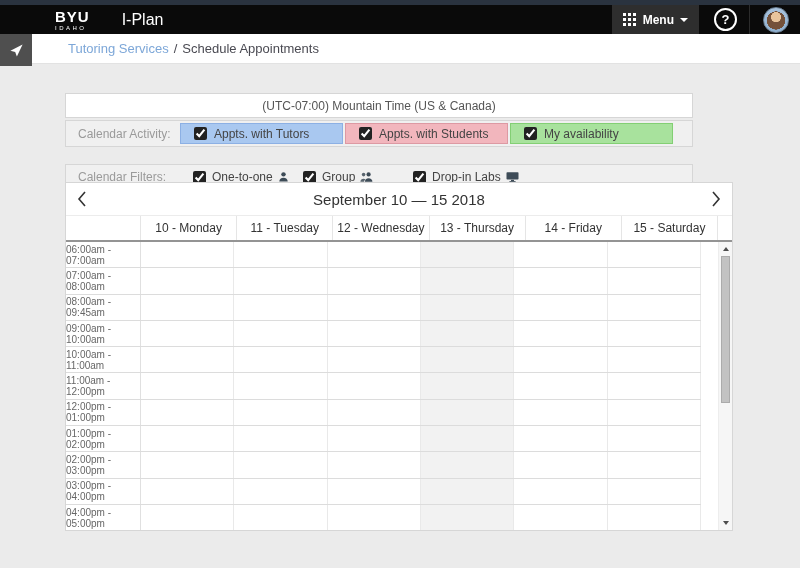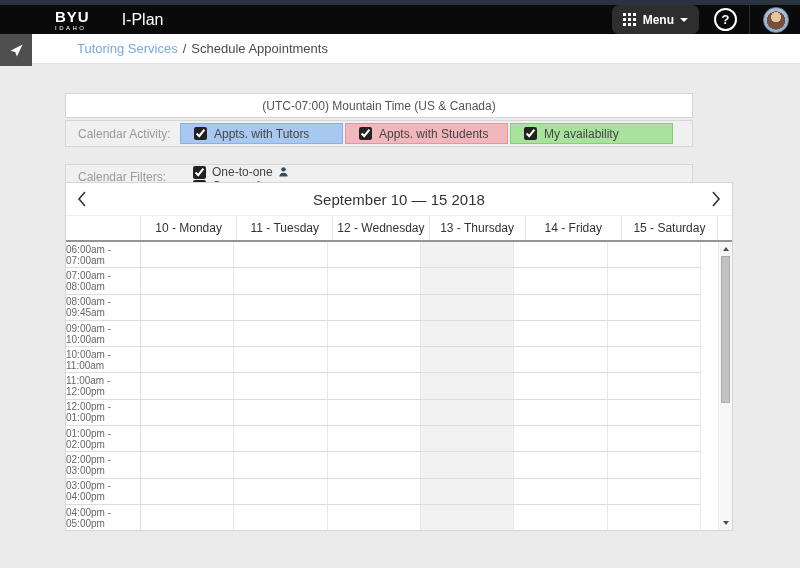--- a/index.html
+++ b/index.html
@@ -9,59 +9,59 @@
   
   .top-strip { position:absolute; top:0; left:0; right:0; height:5px; background:#2a333f; }
   .header { position:absolute; top:5px; left:0; right:0; height:29px; background:#0a0a0a;
             display:flex; align-items:center; }
   .logo { margin-left:55px; color:#fff; line-height:1; cursor:pointer; }
   .logo .l1 { font-size:15px; font-weight:bold; letter-spacing:1px; }
   .logo .l2 { font-size:6px; letter-spacing:2.5px; margin-top:1px; }
   .app-title { margin-left:32px; color:#fff; font-size:16px; font-weight:400; }
   .header-right { margin-left:auto; display:flex; align-items:center; height:100%; }
   .menu-button { height:100%; background:#2e2e2e; display:flex; align-items:center;
-                 padding:4px 11px; cursor:pointer;border-radius:7px; }
+                 padding:4px 11px; cursor:pointer; }
   .menu-button .waffle { margin-right:7px; display:block; }
   .menu-label { color:#fff; font-size:12px; font-weight:bold; }
   .caret-down { width:0; height:0; border-left:4px solid transparent; border-right:4px solid transparent;
                 border-top:4px solid #fff; margin-left:6px; }
   .help-button { width:23px; height:23px; border:2px solid #fff; border-radius:50%;
                  color:#fff; font-size:13px; font-weight:bold; display:flex; align-items:center;
                  justify-content:center; margin:0 12px 0 15px; cursor:pointer; }
   .avatar-wrap { height:100%; display:flex; align-items:center; padding:0 11px 0 13px;
                  border-left:1px solid #2c2c2c; }
   .avatar { width:26px; height:26px; border-radius:50%; border:1px solid #6e8296; cursor:pointer;
             background:
               radial-gradient(circle at 50% 38%, #e8c49c 0%, #e8c49c 26%, rgba(0,0,0,0) 27%),
               radial-gradient(circle at 50% 52%, #74513a 0%, #74513a 52%, rgba(0,0,0,0) 53%),
               linear-gradient(180deg,#a9c3dd 0%, #8fb0d0 100%); }
 
   
-  .breadcrumb-bar { position:absolute; top:34px; left:9px; right:0; height:30px; background:#fff;
+  .breadcrumb-bar { position:absolute; top:34px; left:0; right:0; height:30px; background:#fff;
                     border-bottom:1px solid #e2e2e2; display:flex; align-items:center;
                     padding-left:68px; font-size:13px; color:#4a4a52; }
   .crumb-link { color:#7da7d8; cursor:pointer; }
   .crumb-sep { margin:0 5px; color:#4a4a52; }
   .nav-square { position:absolute; top:34px; left:0; width:32px; height:32px; background:#4f4f4f;
                 display:flex; align-items:center; justify-content:center; cursor:pointer; }
 
   
   .bar { position:absolute; left:65px; width:628px; border:1px solid #d6d6d6; }
   .tz-bar { top:93px; height:25px; background:#fff; display:flex; align-items:center;
             justify-content:center; font-size:12px; color:#555; }
   .gray-bar { background:#f0f0f0; }
   .activity-bar { top:120px; height:27px; }
   .filters-bar { top:164px; height:26px; }
   .bar-label { position:absolute; left:12px; top:50%; transform:translateY(-50%);
                font-size:12px; color:#9a9a9a; }
   .chips { position:absolute; left:114px; top:2px; bottom:2px; display:flex; gap:2px; }
   .chip { width:163px; display:flex; align-items:center; padding-left:13px;
           border:1px solid; font-size:12px; color:#444; cursor:pointer; }
   .chip input { margin-right:7px; }
-  .filter-items { position:absolute; left:127px; top:0; bottom:0; display:flex; align-items:center;flex-direction:column; }
+  .filter-items { position:absolute; left:127px; top:0; bottom:0; display:flex; align-items:center; }
   .filter-item { width:110px; display:flex; align-items:center; font-size:12px; color:#444; cursor:pointer; }
   .filter-item input { margin-right:6px; }
   .filter-item svg { margin-left:5px; }
   input[type=checkbox] { width:13px; height:13px; accent-color:#222; cursor:pointer; }
 
   
   .calendar { position:absolute; left:65px; top:182px; width:668px; height:349px; background:#fff;
               border:1px solid #d6d6d6; display:flex; flex-direction:column; }
   .cal-header { height:33px; flex:0 0 33px; position:relative; display:flex; align-items:center;
                 border-bottom:1px solid #ececec; }

